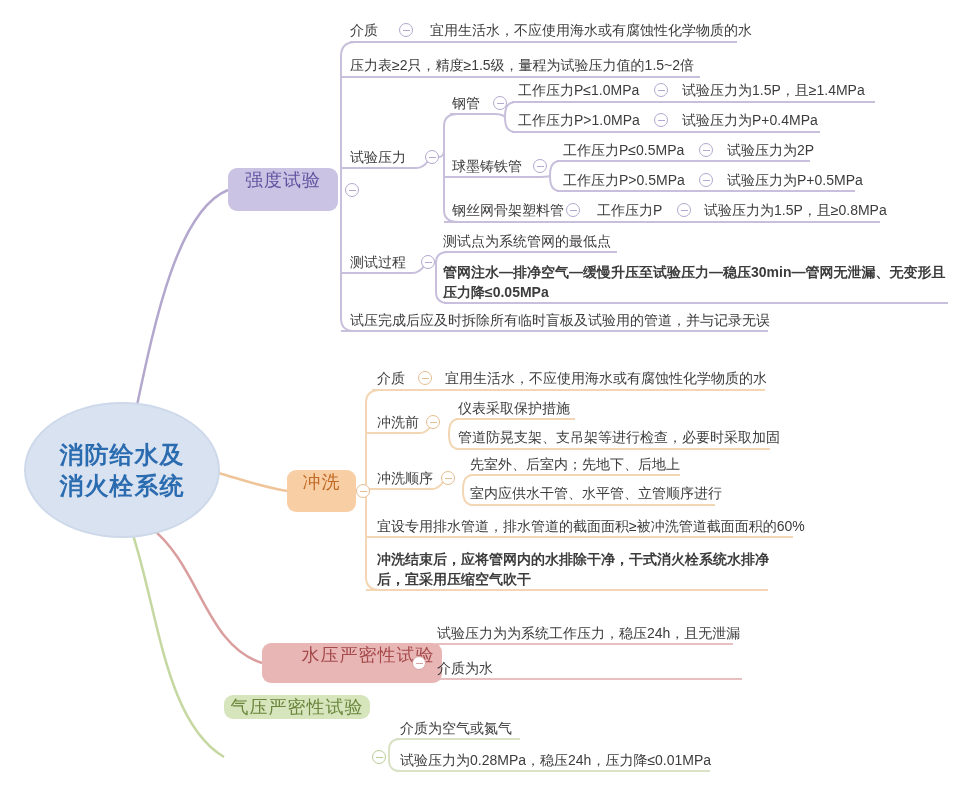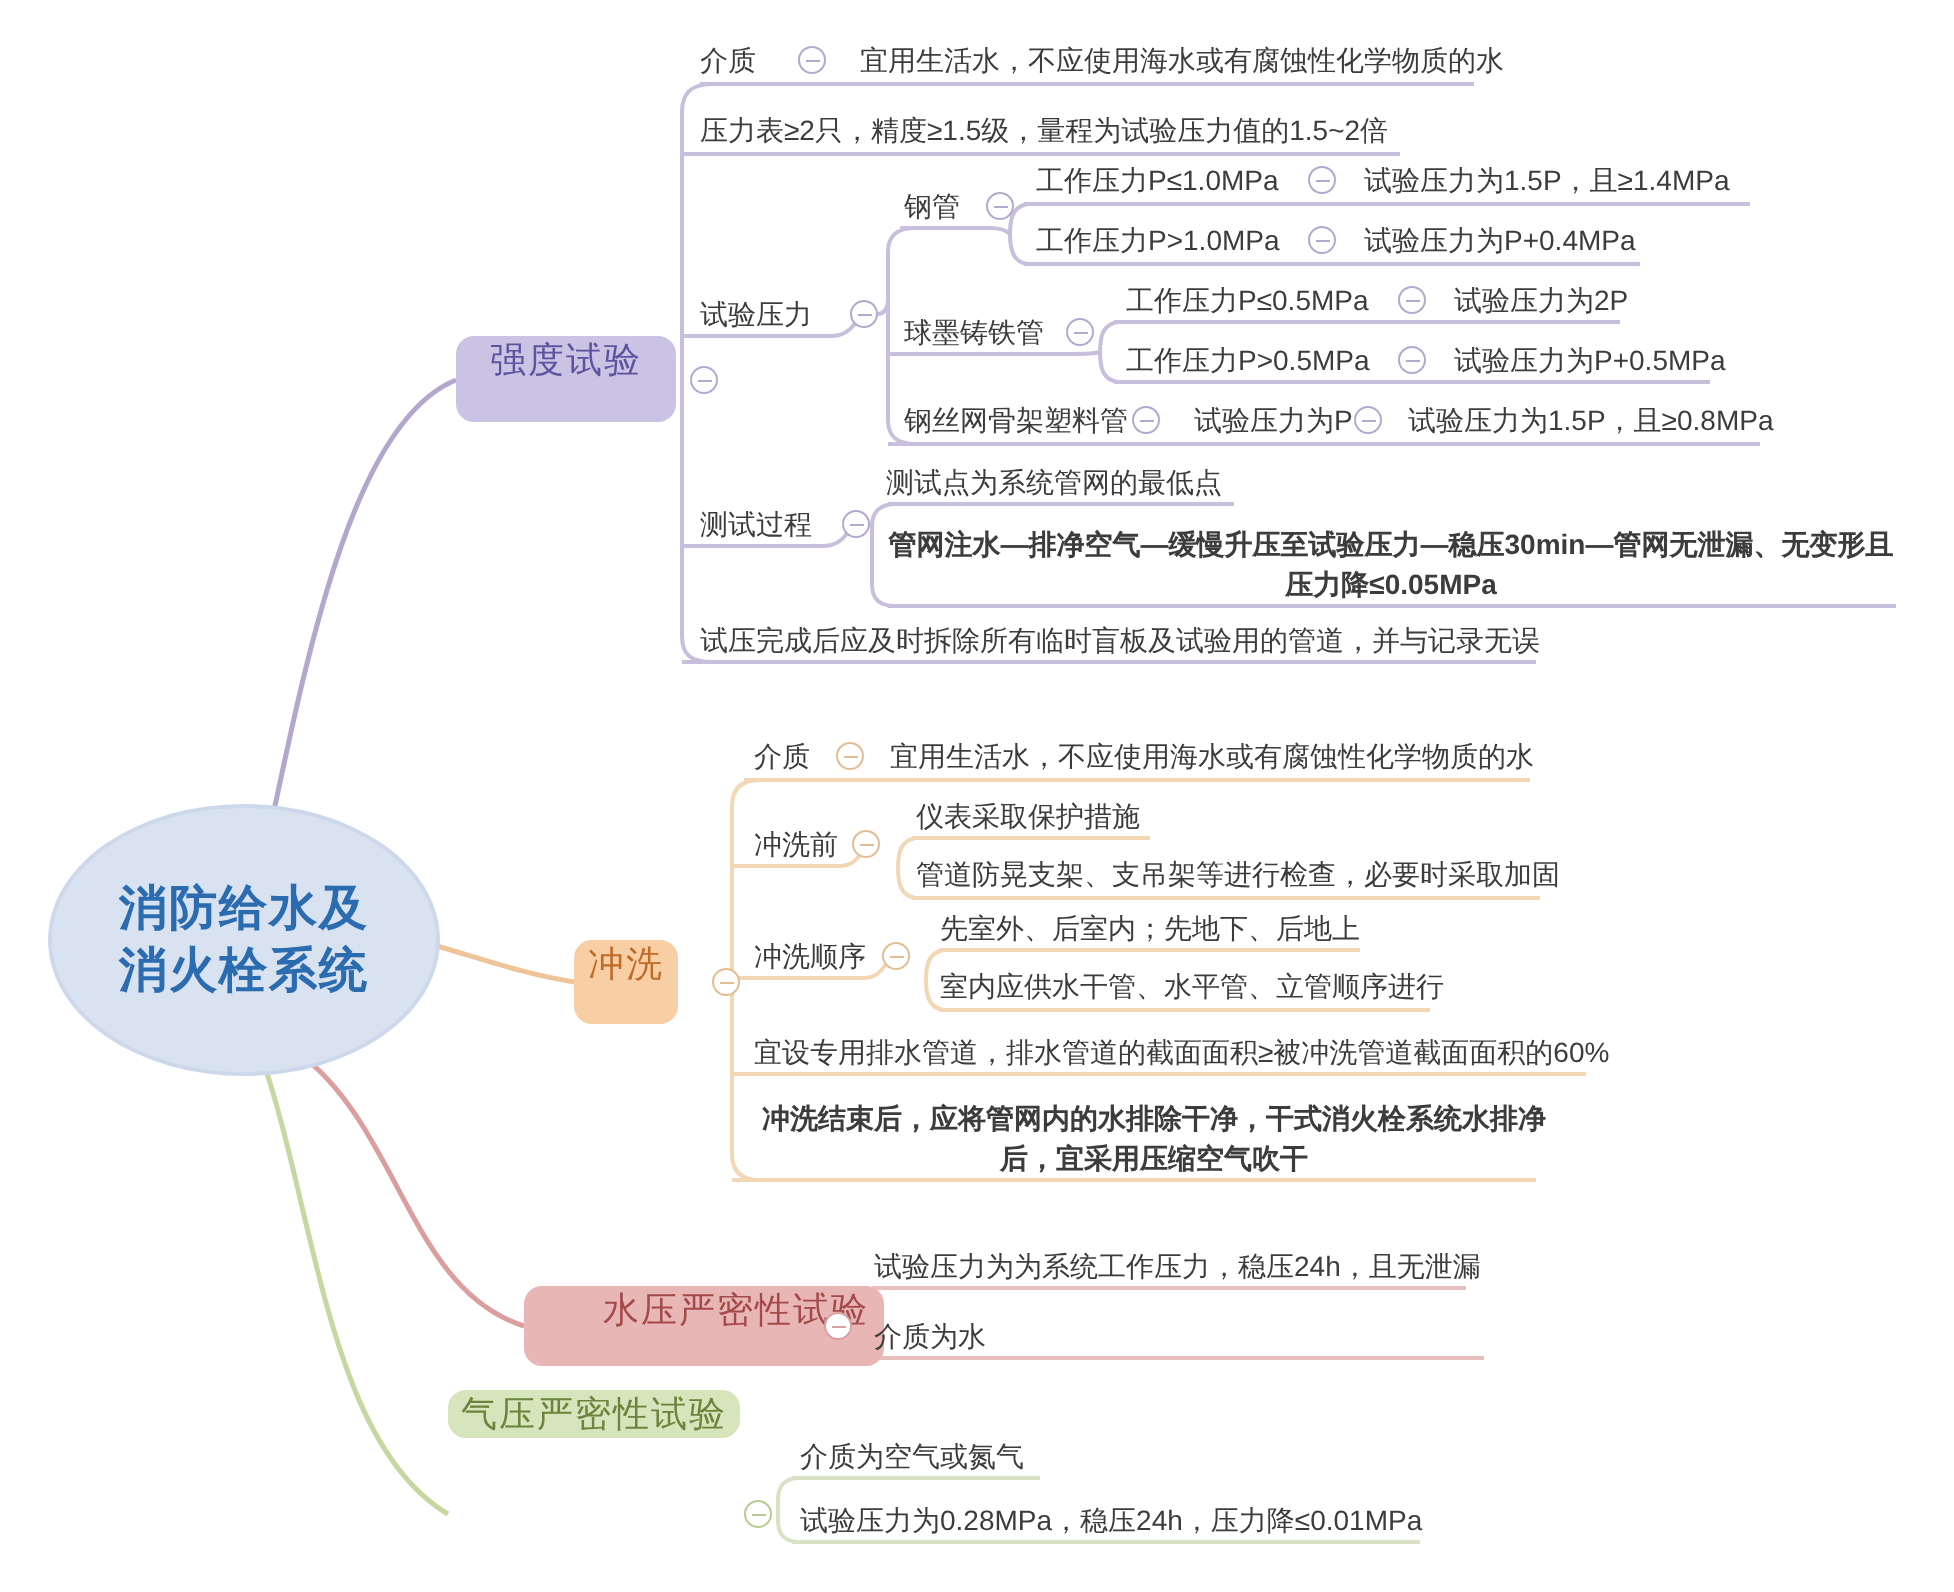--- a/index.html
+++ b/index.html
@@ -1,19 +1,19 @@
 <!DOCTYPE html>
 <html><head>
 <meta charset="utf-8">
 <style>
   html,body{margin:0;padding:0;background:#ffffff;}
   #stage{position:relative;width:977px;height:796px;background:#ffffff;overflow:hidden;
          font-family:"Liberation Sans","DejaVu Sans",sans-serif;}
   svg.wires{position:absolute;left:0;top:0;pointer-events:none;}
-  .txt{position:absolute;font-size:14px;line-height:18px;color:#3c3c3c;white-space:nowrap;text-align:center;}
+  .txt{position:absolute;font-size:14px;line-height:18px;color:#3c3c3c;white-space:nowrap;}
   .wrap{white-space:normal;line-height:20px;font-weight:bold;}
   .node{position:absolute;display:flex;align-items:flex-start;justify-content:center;
         border-radius:9px;font-size:18px;letter-spacing:1px;}
   .node-strength{background:#cbc3e3;color:#5f53a0;}
   .node-flush{background:#f8cfa4;color:#c06b28;}
   .node-water{background:#e9b6b6;color:#a54a4a;padding-left:32px;}
   .node-air{background:#d7e5bd;color:#69863c;}
   .root{position:absolute;left:24px;top:402px;width:192px;height:132px;border-radius:50%;
         background:#d9e2f0;border:2px solid #cdd9ea;display:flex;flex-direction:column;
         align-items:center;justify-content:center;color:#2b6cb0;font-weight:bold;
@@ -90,21 +90,21 @@
   </svg>
 
   <div class="root">
     <div>消防给水及</div>
     <div>消火栓系统</div>
   </div>
 
   <div class="node node-strength" style="left:228px;top:168px;width:110px;height:43px">
     <span>强度试验</span>
   </div>
-  <div class="node node-flush" style="left:287px;top:470px;width:52px;height:42px">
+  <div class="node node-flush" style="left:287px;top:470px;width:69px;height:42px">
     <span>冲洗</span>
   </div>
   <div class="node node-water" style="left:262px;top:643px;width:148px;height:40px">
     <span>水压严密性试验</span>
   </div>
   <div class="node node-air" style="left:224px;top:695px;width:146px;height:24px">
     <span>气压严密性试验</span>
   </div>
 
   <div class="txt" style="left:350px;top:21px">介质</div>
@@ -115,21 +115,21 @@
   <div class="txt" style="left:682px;top:81px">试验压力为1.5P，且≥1.4MPa</div>
   <div class="txt" style="left:518px;top:111px">工作压力P&gt;1.0MPa</div>
   <div class="txt" style="left:682px;top:111px">试验压力为P+0.4MPa</div>
   <div class="txt" style="left:350px;top:148px">试验压力</div>
   <div class="txt" style="left:452px;top:157px">球墨铸铁管</div>
   <div class="txt" style="left:563px;top:141px">工作压力P≤0.5MPa</div>
   <div class="txt" style="left:727px;top:141px">试验压力为2P</div>
   <div class="txt" style="left:563px;top:171px">工作压力P&gt;0.5MPa</div>
   <div class="txt" style="left:727px;top:171px">试验压力为P+0.5MPa</div>
   <div class="txt" style="left:452px;top:201px">钢丝网骨架塑料管</div>
-  <div class="txt" style="left:597px;top:201px">试验压力为P</div>
+  <div class="txt" style="left:597px;top:201px">工作压力P</div>
   <div class="txt" style="left:704px;top:201px">试验压力为1.5P，且≥0.8MPa</div>
   <div class="txt" style="left:350px;top:253px">测试过程</div>
   <div class="txt" style="left:443px;top:232px">测试点为系统管网的最低点</div>
   <div class="txt wrap" style="left:443px;top:262px;width:505px">管网注水—排净空气—缓慢升压至试验压力—稳压30min—管网无泄漏、无变形且压力降≤0.05MPa</div>
   <div class="txt" style="left:350px;top:311px">试压完成后应及时拆除所有临时盲板及试验用的管道，并与记录无误</div>
 
   <div class="txt" style="left:377px;top:369px">介质</div>
   <div class="txt" style="left:445px;top:369px">宜用生活水，不应使用海水或有腐蚀性化学物质的水</div>
   <div class="txt" style="left:377px;top:413px">冲洗前</div>
   <div class="txt" style="left:458px;top:399px">仪表采取保护措施</div>

